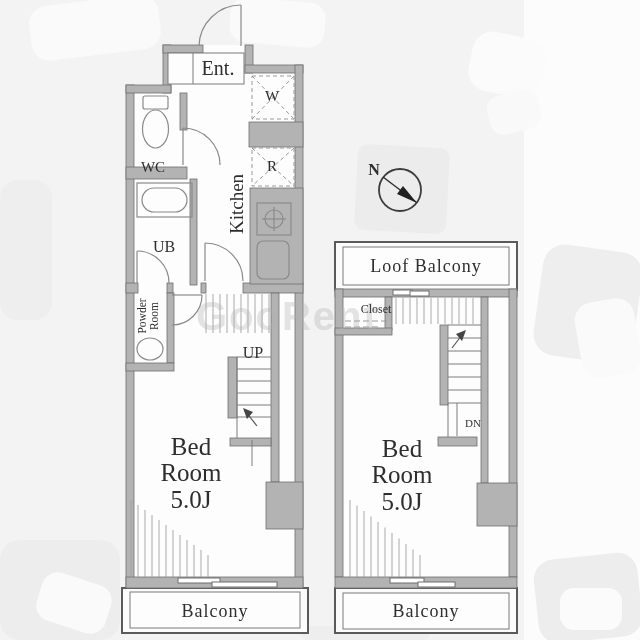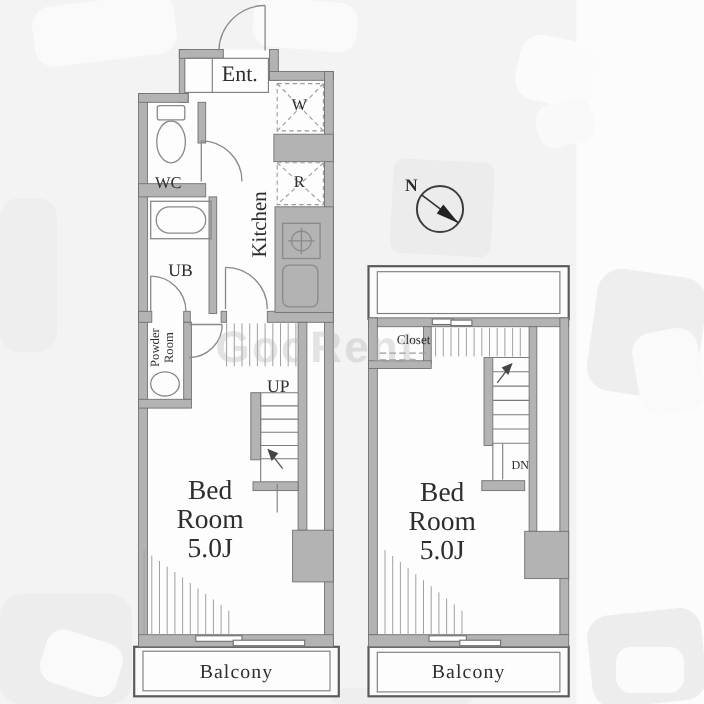--- a/index.html
+++ b/index.html
@@ -247,20 +247,21 @@
   <div class="label" style="left:272px;top:97px;font-size:15px;">W</div>
   <div class="label" style="left:272px;top:167px;font-size:15px;">R</div>
   <div class="label" style="left:253px;top:353px;font-size:16px;">UP</div>
   <div class="label" style="left:191px;top:473px;font-size:25px;">
     <div>Bed</div>
     <div>Room</div>
     <div>5.0J</div>
   </div>
   <div class="label" style="left:215px;top:611px;font-size:18px;letter-spacing:1px;">Balcony</div>
 
+  <div class="label" style="left:426px;top:266px;font-size:18px;letter-spacing:1px;">Loof Balcony</div>
   <div class="label" style="left:362px;top:309px;font-size:12px;margin-left:14px;">Closet</div>
   <div class="label" style="left:433px;top:424px;font-size:11px;margin-left:40px;">DN</div>
   <div class="label" style="left:402px;top:475px;font-size:25px;">
     <div>Bed</div>
     <div>Room</div>
     <div>5.0J</div>
   </div>
   <div class="label" style="left:426px;top:611px;font-size:18px;letter-spacing:1px;">Balcony</div>
 
   <div class="label" style="left:374px;top:170px;font-size:16px;font-weight:bold;">N</div>

